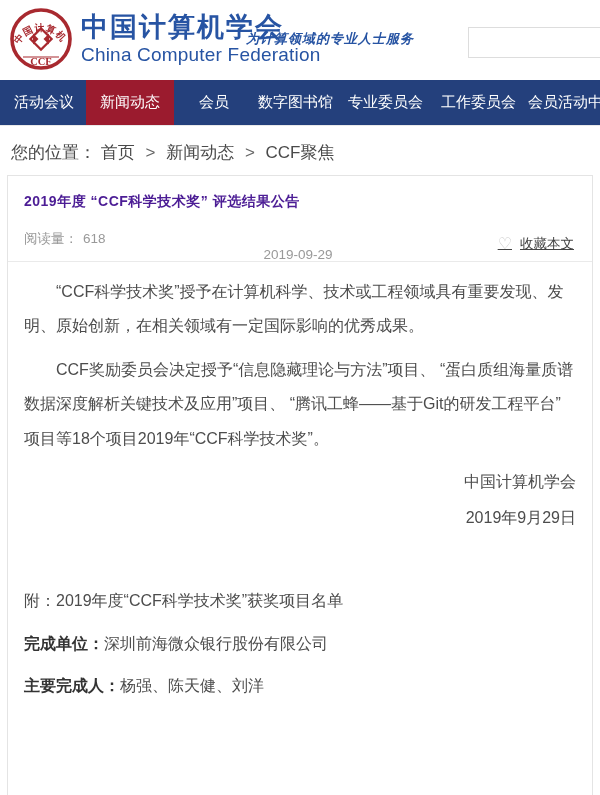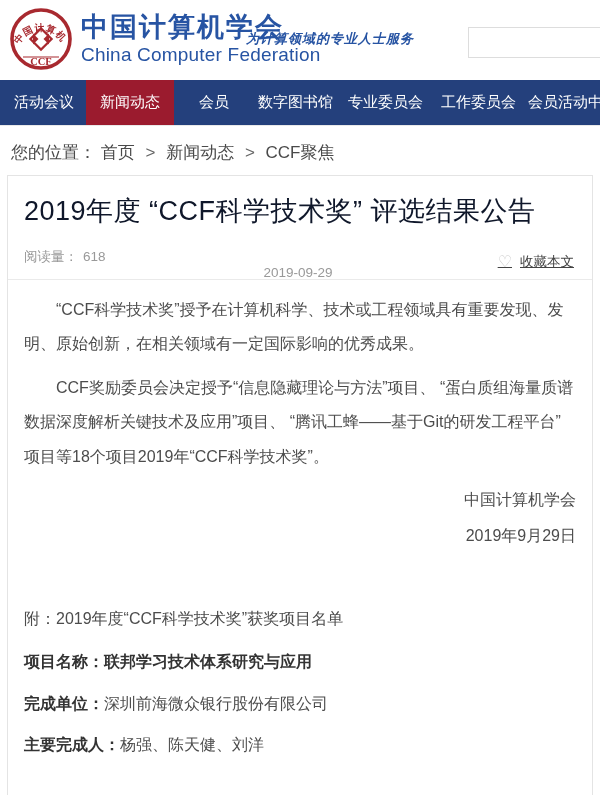--- a/index.html
+++ b/index.html
@@ -37,21 +37,21 @@
   .nav-item.n4 { margin-left:15px; }
   .nav-item.n5 { margin-left:18px; }
   .nav-item.n6 { margin-left:12px; }
   
   .breadcrumb { margin:15px 0 11px 11px; font-size:17px; color:#4a4a4a; }
   .breadcrumb a { color:#4a4a4a; text-decoration:none; cursor:pointer; }
   .crumb-sep { margin:0 6px; color:#666; }
   
   .article-box { margin:0 7px; border:1px solid #e4e4e4; background:#fff; min-height:630px; }
   .article-head { padding:17px 16px 0 16px; border-bottom:1px solid #eaeaea; }
-  .article-title { font-size:27px; font-weight:400; color:#0f172a; letter-spacing:0.5px; margin:0 0 17px 0; }
+  .article-title { font-size:14px; font-weight:700; color:#4c1d95; letter-spacing:0.5px; margin:0 0 17px 0; }
   .article-meta { position:relative; height:22px; margin-bottom:11px; font-size:13.5px; color:#999; }
   .meta-views { position:absolute; left:0; top:2px; }
   .meta-views .views-num { margin-left:5px; }
   .meta-date { position:absolute; left:50%; transform:translateX(-53%); top:19px; }
   .meta-fav { position:absolute; right:2px; top:6px; color:#444; cursor:pointer;text-decoration:underline; }
   .heart { color:#c9c9c9; font-size:16px; margin-right:8px; vertical-align:-1px; }
   .article-body { padding:4px 16px 20px 16px; font-size:16px; color:#4c4c4c; line-height:2.15; }
   .article-body p { margin:9px 0; }
   .p-indent { text-indent:2em; }
   .sign { text-align:right; margin:2px 0 !important; }
@@ -122,23 +122,20 @@
   <div class="article-body">
     <p class="p-indent">“CCF科学技术奖”授予在计算机科学、技术或工程领域具有重要发现、发明、原始创新，在相关领域有一定国际影响的优秀成果。</p>
     <p class="p-indent">CCF奖励委员会决定授予“信息隐藏理论与方法”项目、 “蛋白质组海量质谱数据深度解析关键技术及应用”项目、 “腾讯工蜂——基于Git的研发工程平台”项目等18个项目2019年“CCF科学技术奖”。</p>
 
     <p class="sign">中国计算机学会</p>
     <p class="sign">2019年9月29日</p>
 
     <p class="attachment">附：2019年度“CCF科学技术奖”获奖项目名单</p>
 
     <p class="field">
-      <span class="field-label">项目名称：</span><span class="field-value-bold">联邦学习技术体系研究与应用</span>
-    </p>
-    <p class="field">
       <span class="field-label">完成单位：</span><span>深圳前海微众银行股份有限公司</span>
     </p>
     <p class="field">
       <span class="field-label">主要完成人：</span><span>杨强、陈天健、刘洋</span>
     </p>
     <p class="field">
       
     </p>
   </div>
 </main>

